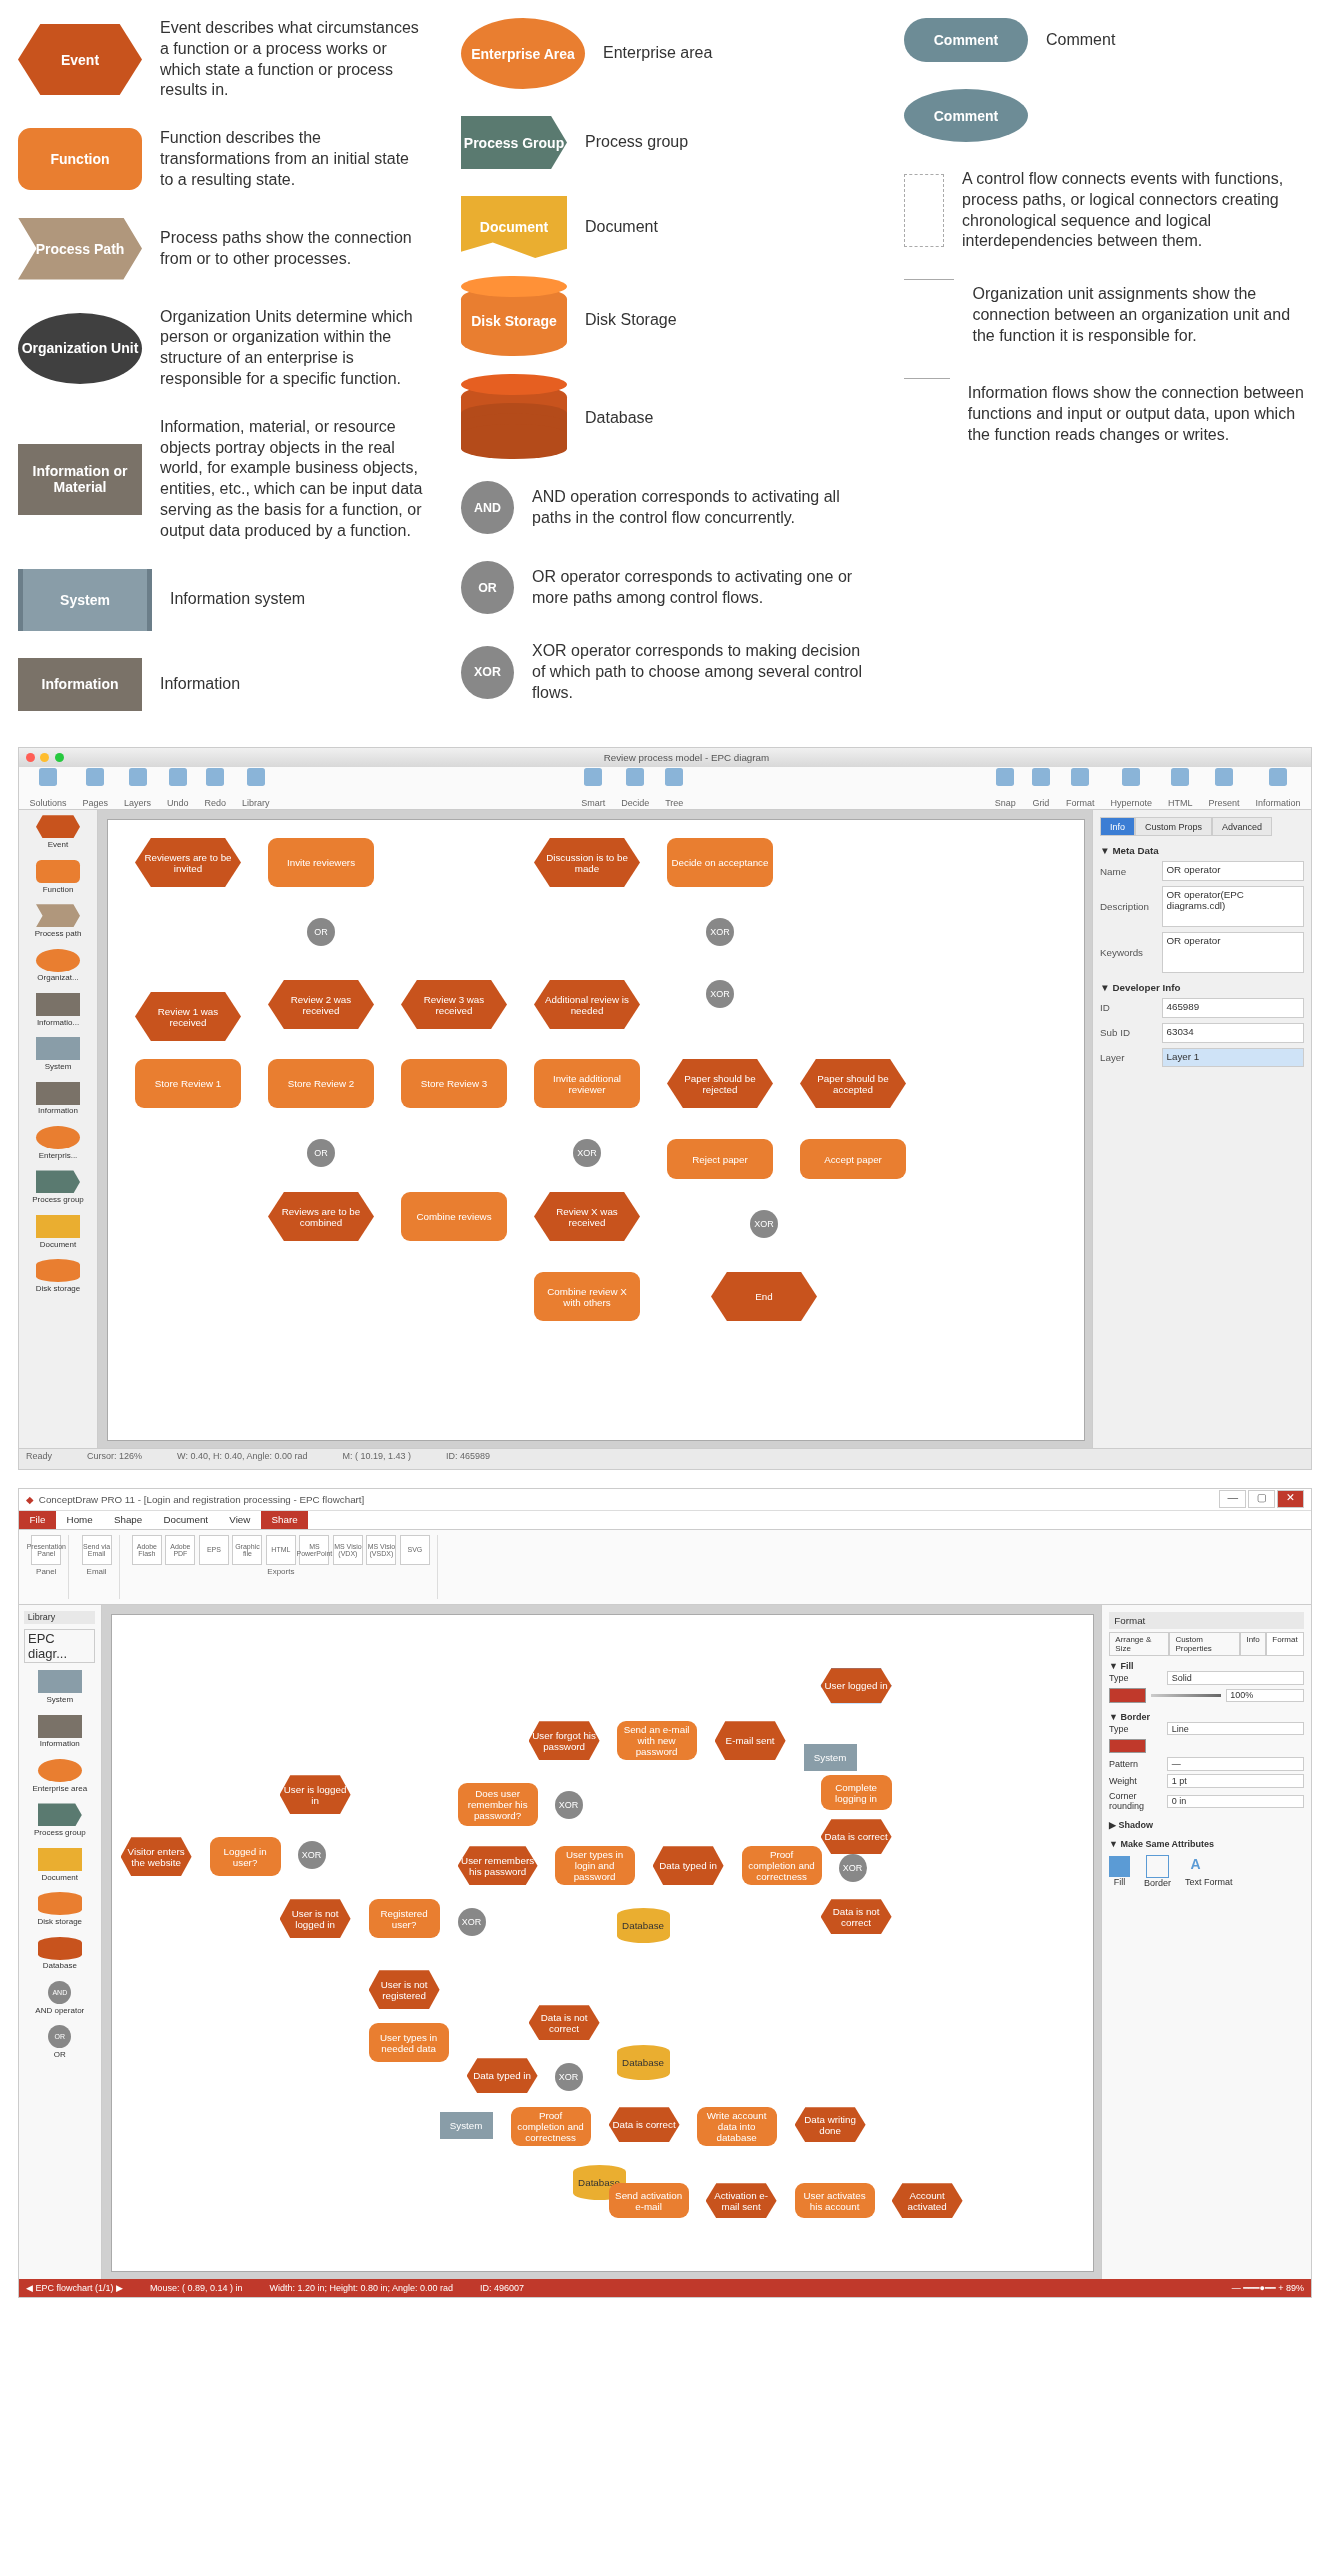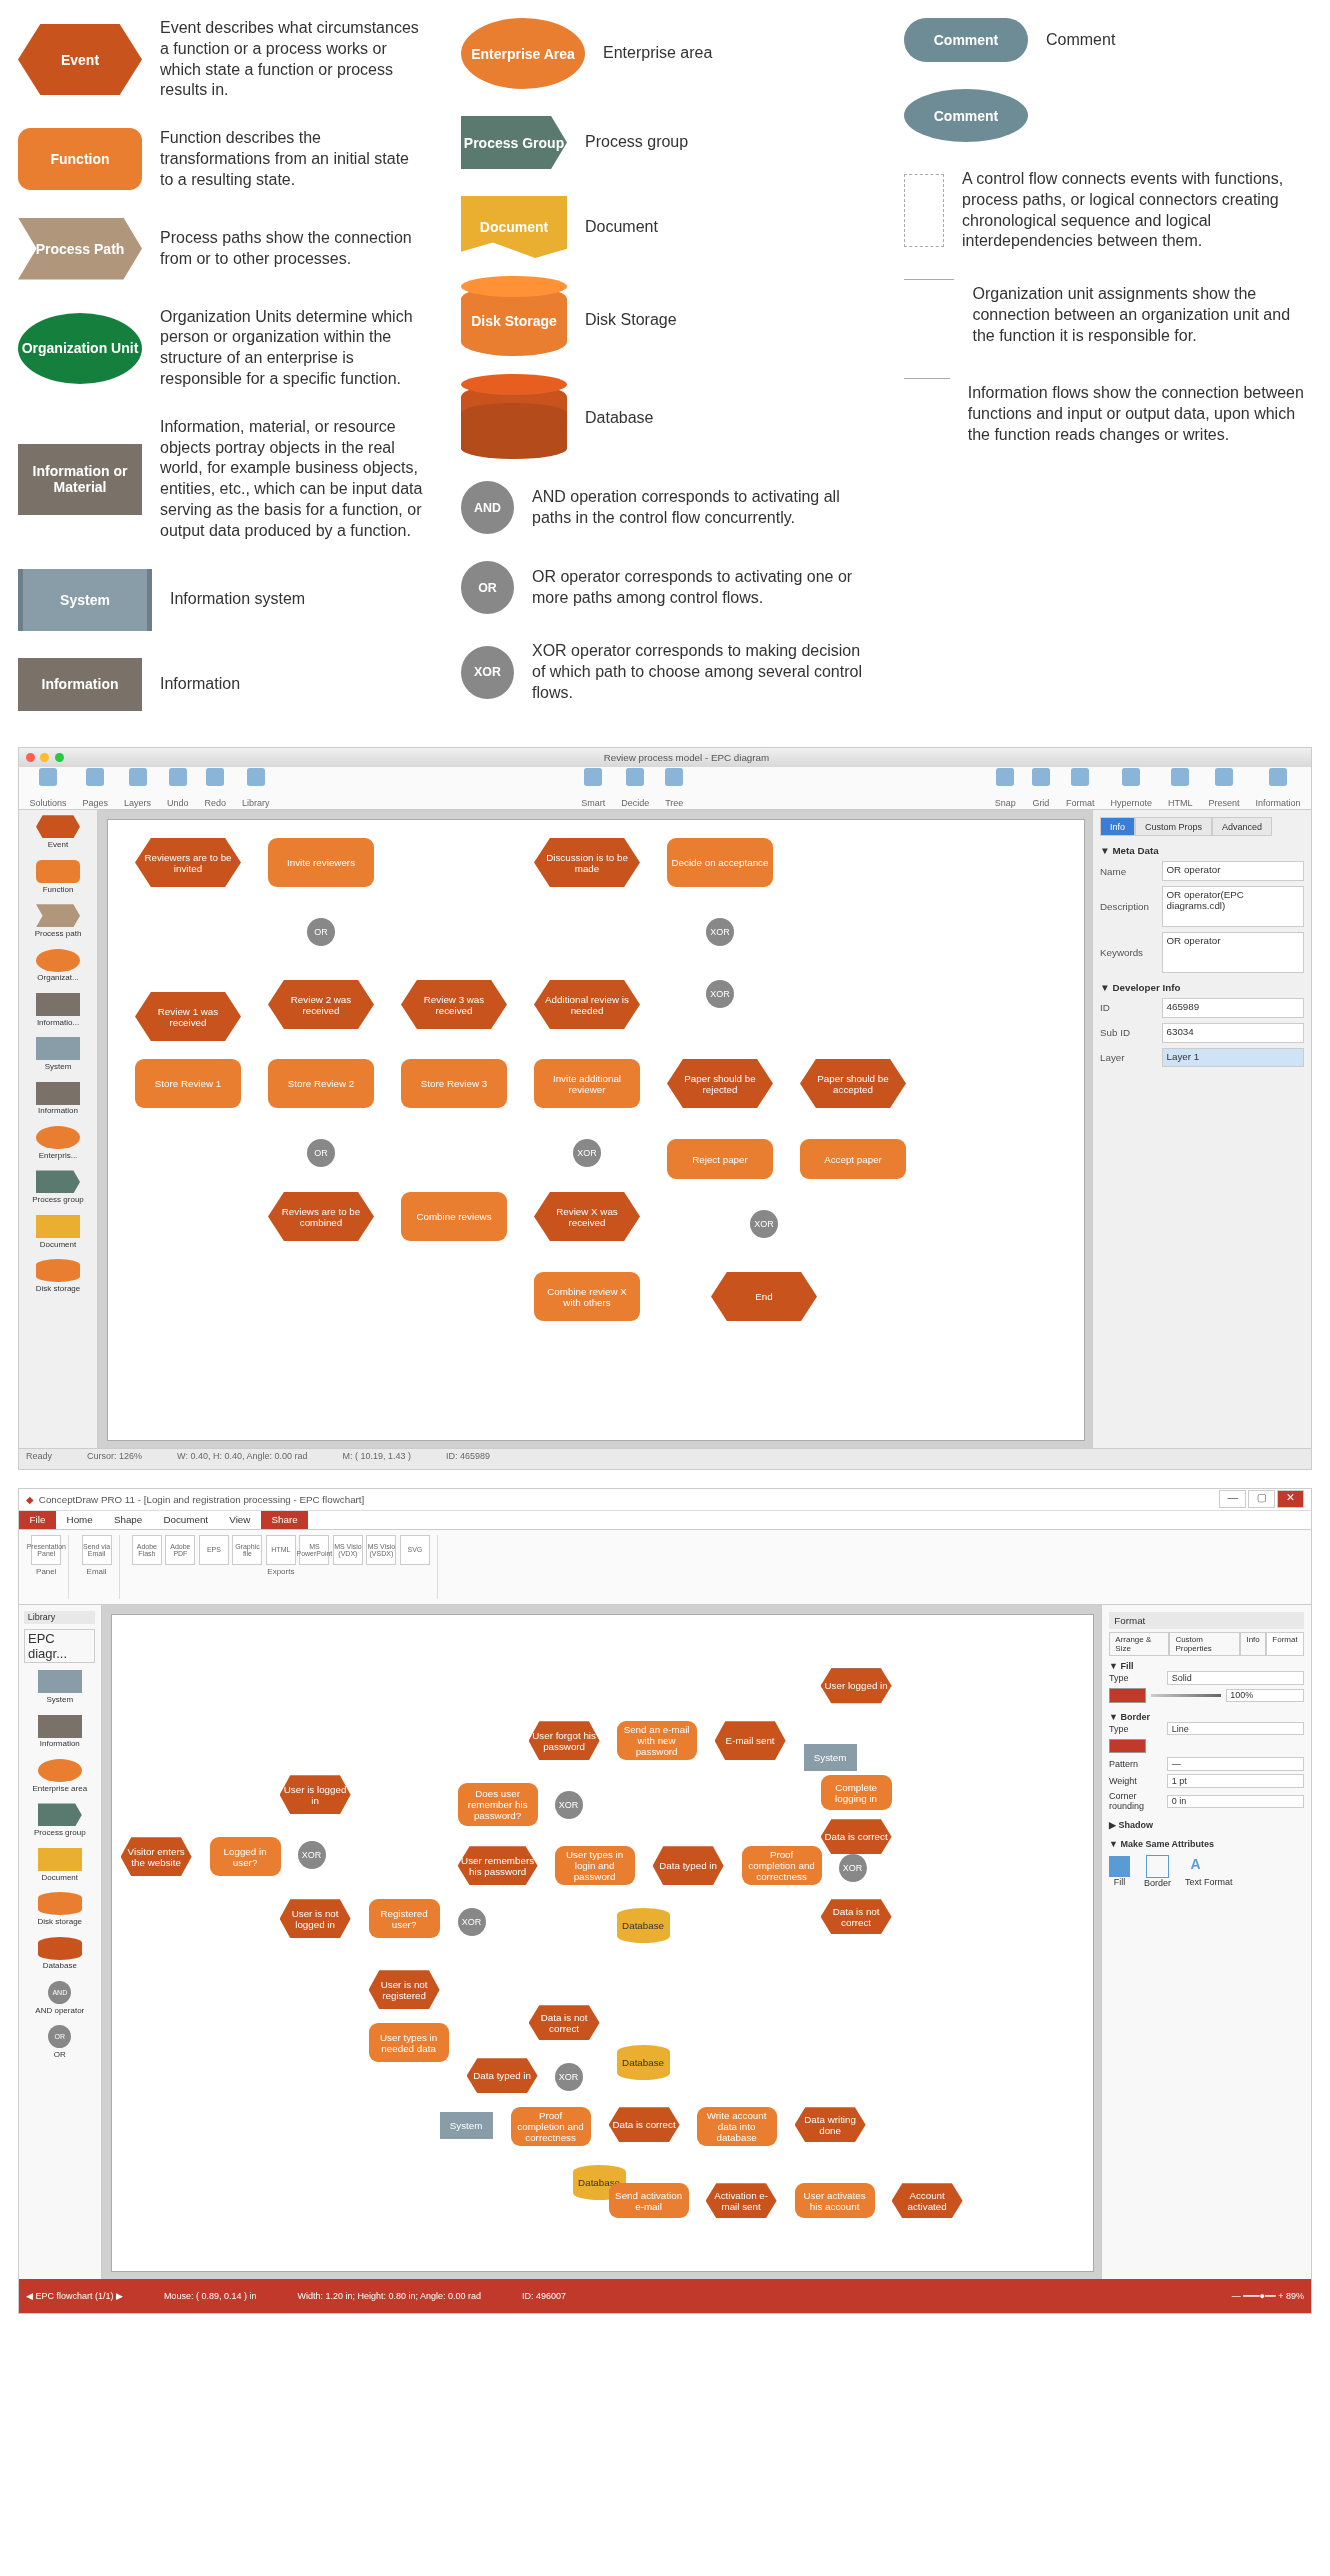--- a/index.html
+++ b/index.html
@@ -5,21 +5,21 @@
 body { margin:0; font-family:Arial,Helvetica,sans-serif; background:#fff; color:#333; font-size:18px; width:1330px; }
 .section { padding:18px; }
 .legend { display:grid; grid-template-columns:1fr 1fr 1fr; gap:9px 35px; }
 .legend-col { display:flex; flex-direction:column; gap:27px; }
 .legend-item { display:flex; align-items:center; gap:18px; }
 .shape { flex-shrink:0; display:flex; align-items:center; justify-content:center; color:#fff; font-size:14px; font-weight:bold; text-align:center; }
 .desc { font-size:16px; line-height:1.3; }
 .hexagon { width:124px; height:71px; background:#C8531D; clip-path:polygon(18% 0,82% 0,100% 50%,82% 100%,18% 100%,0 50%); }
 .rounded { width:124px; height:62px; background:#E97E30; border-radius:12.4px; }
 .chevron { width:124px; height:62px; background:#B0977C; clip-path:polygon(0 0,85% 0,100% 50%,85% 100%,0 100%,15% 50%); }
-.ellipse { width:124px; height:71px; background:#15803d; border-radius:50%; }
+.ellipse { width:124px; height:71px; background:#404040; border-radius:50%; }
 .rect { width:124px; height:71px; background:#7A7268; }
 .sys { width:124px; height:62px; background:#899DA8; border-left:5.3px solid #6b7e89; border-right:5.3px solid #6b7e89; }
 .info { width:124px; height:53px; background:#7A7268; }
 .doc { width:106px; height:62px; background:#EAAE30; clip-path:polygon(0 0,100% 0,100% 85%,70% 100%,30% 75%,0 90%); }
 .cyl { width:106px; height:71px; border-radius:50%/20%; position:relative; }
 .cyl-orange { background:#E97E30; }
 .cyl-dark { background:#C8531D; }
 .cyl::before { content:''; position:absolute; top:-9px; left:0; right:0; height:21px; background:inherit; border-radius:50%; filter:brightness(1.15); }
 .db-lines::after { content:''; position:absolute; bottom:-5.3px; left:0; right:0; height:35px; background:inherit; border-radius:50%/30%; box-shadow:0 -10.6px 0 0 #C8531D, 0 -21px 0 0 #C8531D; filter:brightness(.9); }
 .circle-op { width:53px; height:53px; background:#888; border-radius:50%; font-size:12.4px; }
@@ -77,21 +77,21 @@
 .lib-title { background:#e8e8e8; padding:1.8px 3.5px; font-size:9px; margin-bottom:5.3px; }
 .fmt-panel { width:195px; background:#f8f8f8; border-left:0.9px solid #ccc; padding:7px; font-size:9px; }
 .fmt-heading { background:#e8e8e8; padding:2.7px 5.3px; font-size:9.8px; margin-bottom:3.5px; }
 .fmt-tabs { display:flex; font-size:8px; margin-bottom:5.3px; }
 .fmt-tab { padding:1.8px 5.3px; border:0.9px solid #ccc; }
 .fmt-section { margin-bottom:9px; }
 .fmt-row { display:flex; align-items:center; margin-bottom:3.5px; gap:5.3px; }
 .fmt-lbl { width:53px; }
 .fmt-input { flex:1; border:0.9px solid #ccc; background:#fff; padding:0.9px 3.5px; }
 .swatch { width:35px; height:12.4px; background:#c0392b; border:0.9px solid #999; }
-.statusbar2 { background:#c0392b; color:#fff; height:34px; font-size:9px; display:flex; align-items:center; padding:0 7px; gap:41px; }
+.statusbar2 { background:#c0392b; color:#fff; height:18px; font-size:9px; display:flex; align-items:center; padding:0 7px; gap:27px; }
 </style>
 </head>
 <body>
 
 <div class="section">
 <div class="legend">
 <div class="legend-col">
   <div class="legend-item">
           <div class="shape hexagon">Event</div>
           <div class="desc">Event describes what circumstances a function or a process works or which state a function or process results in.</div>

